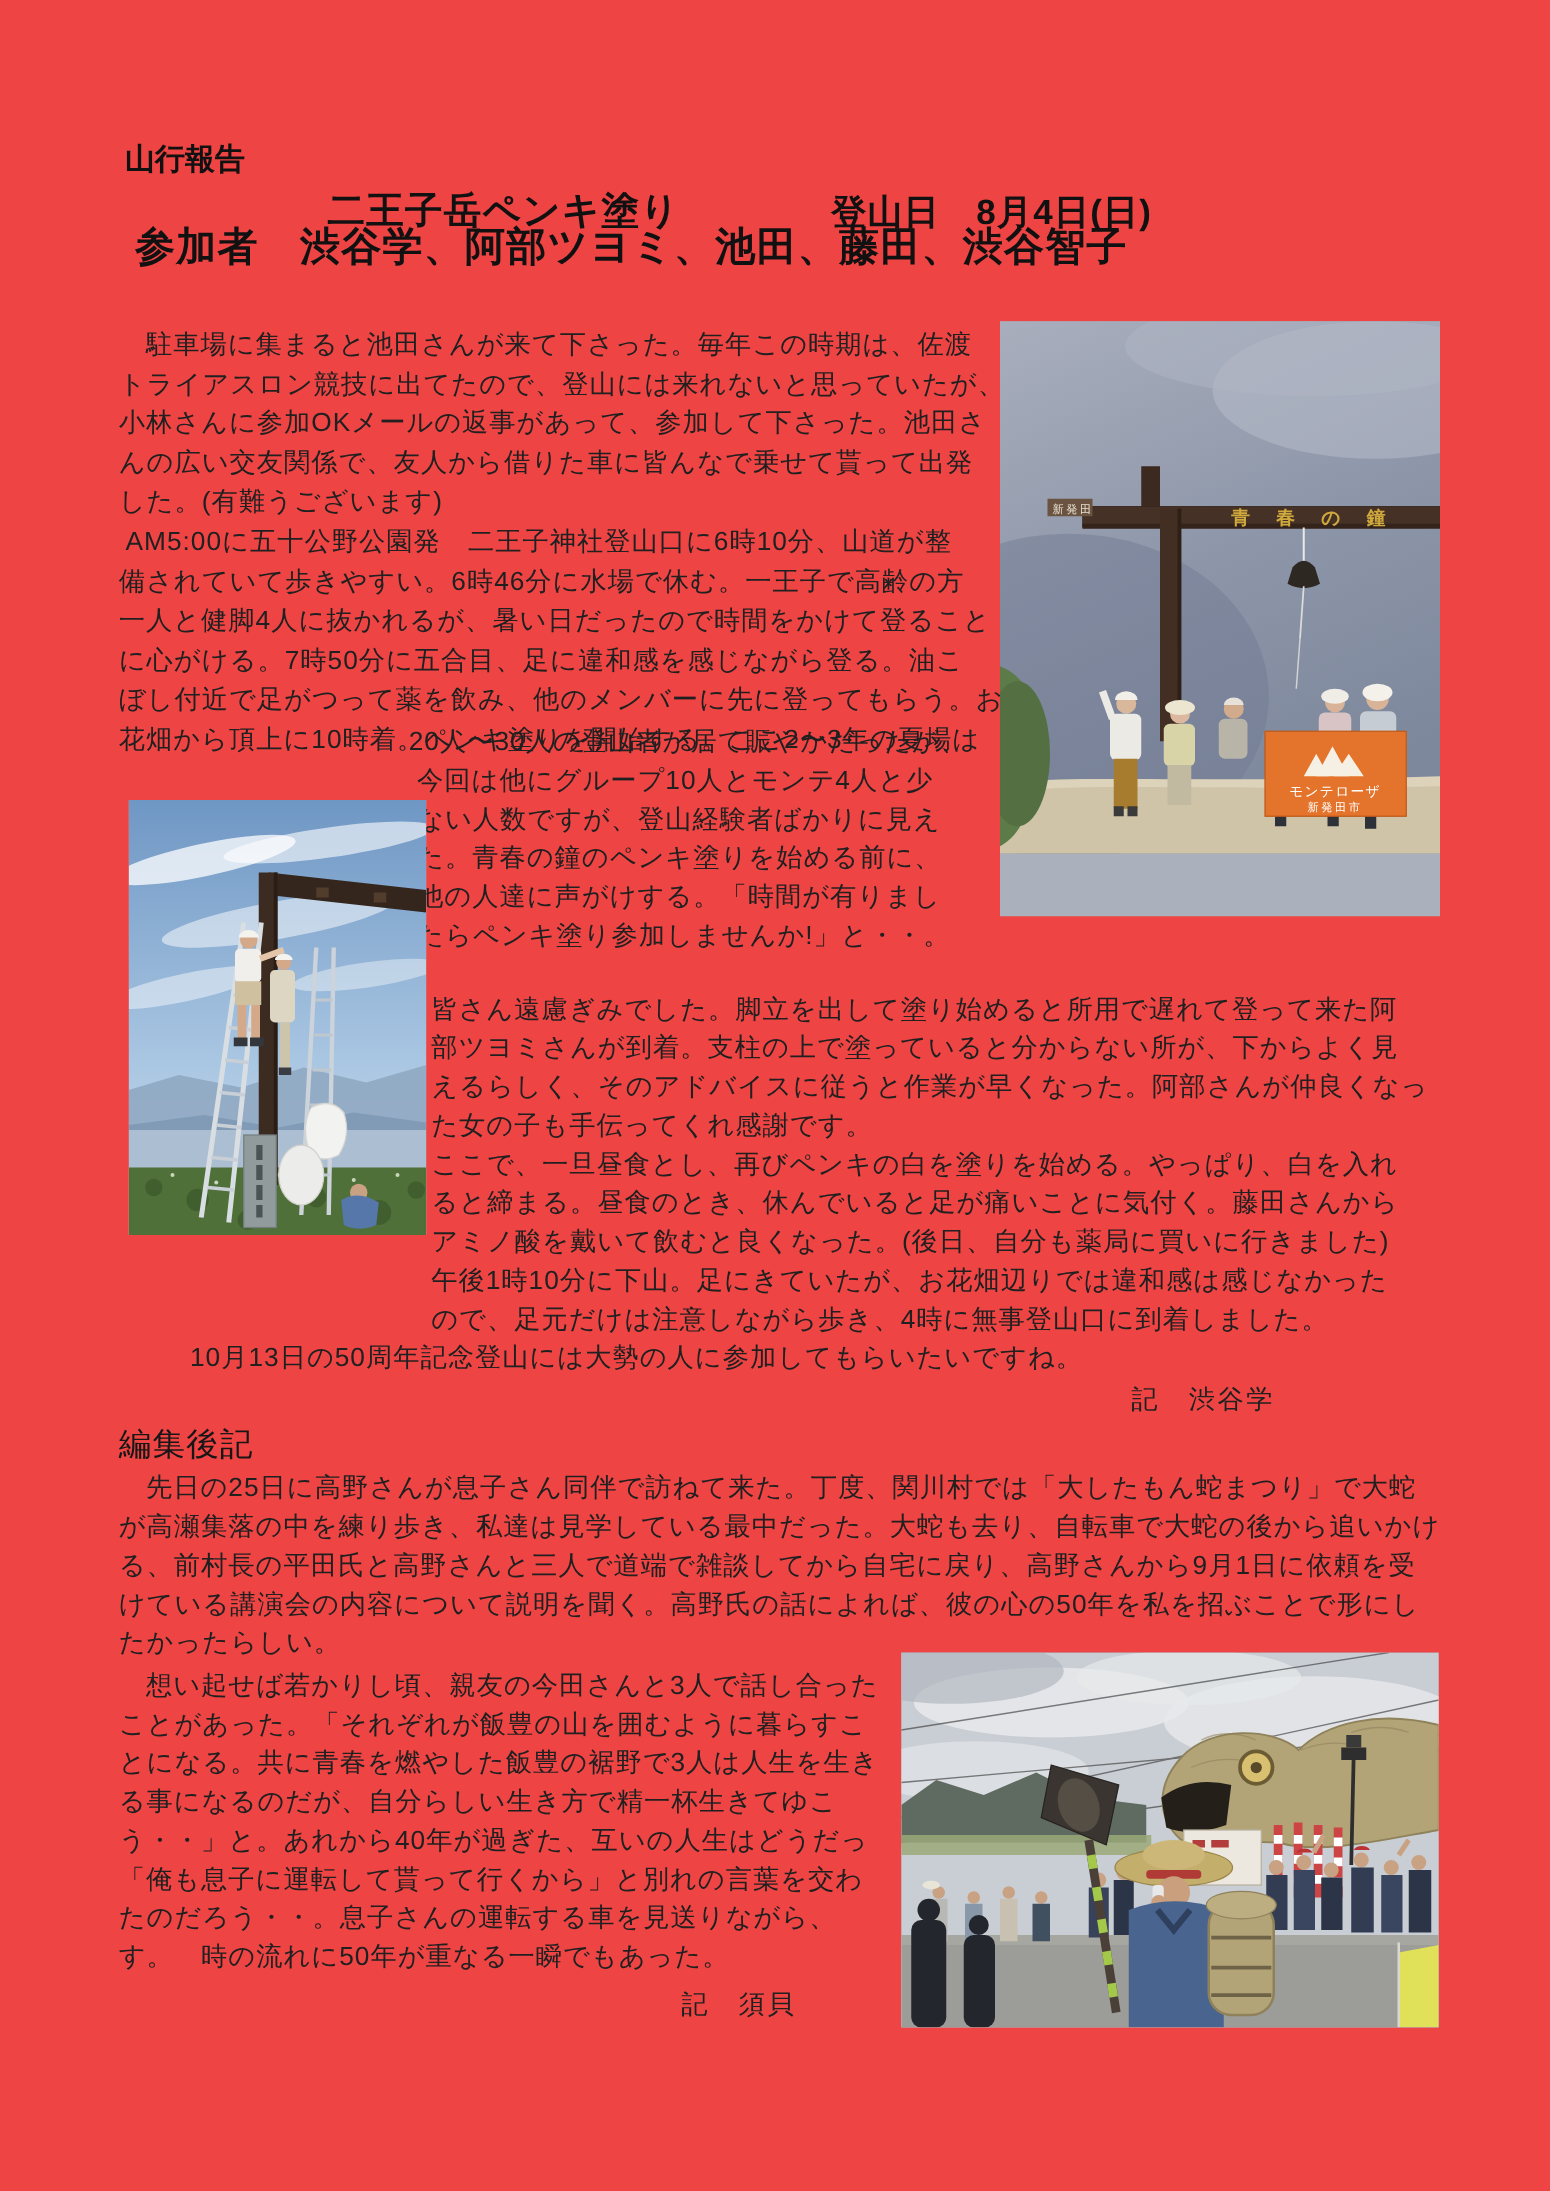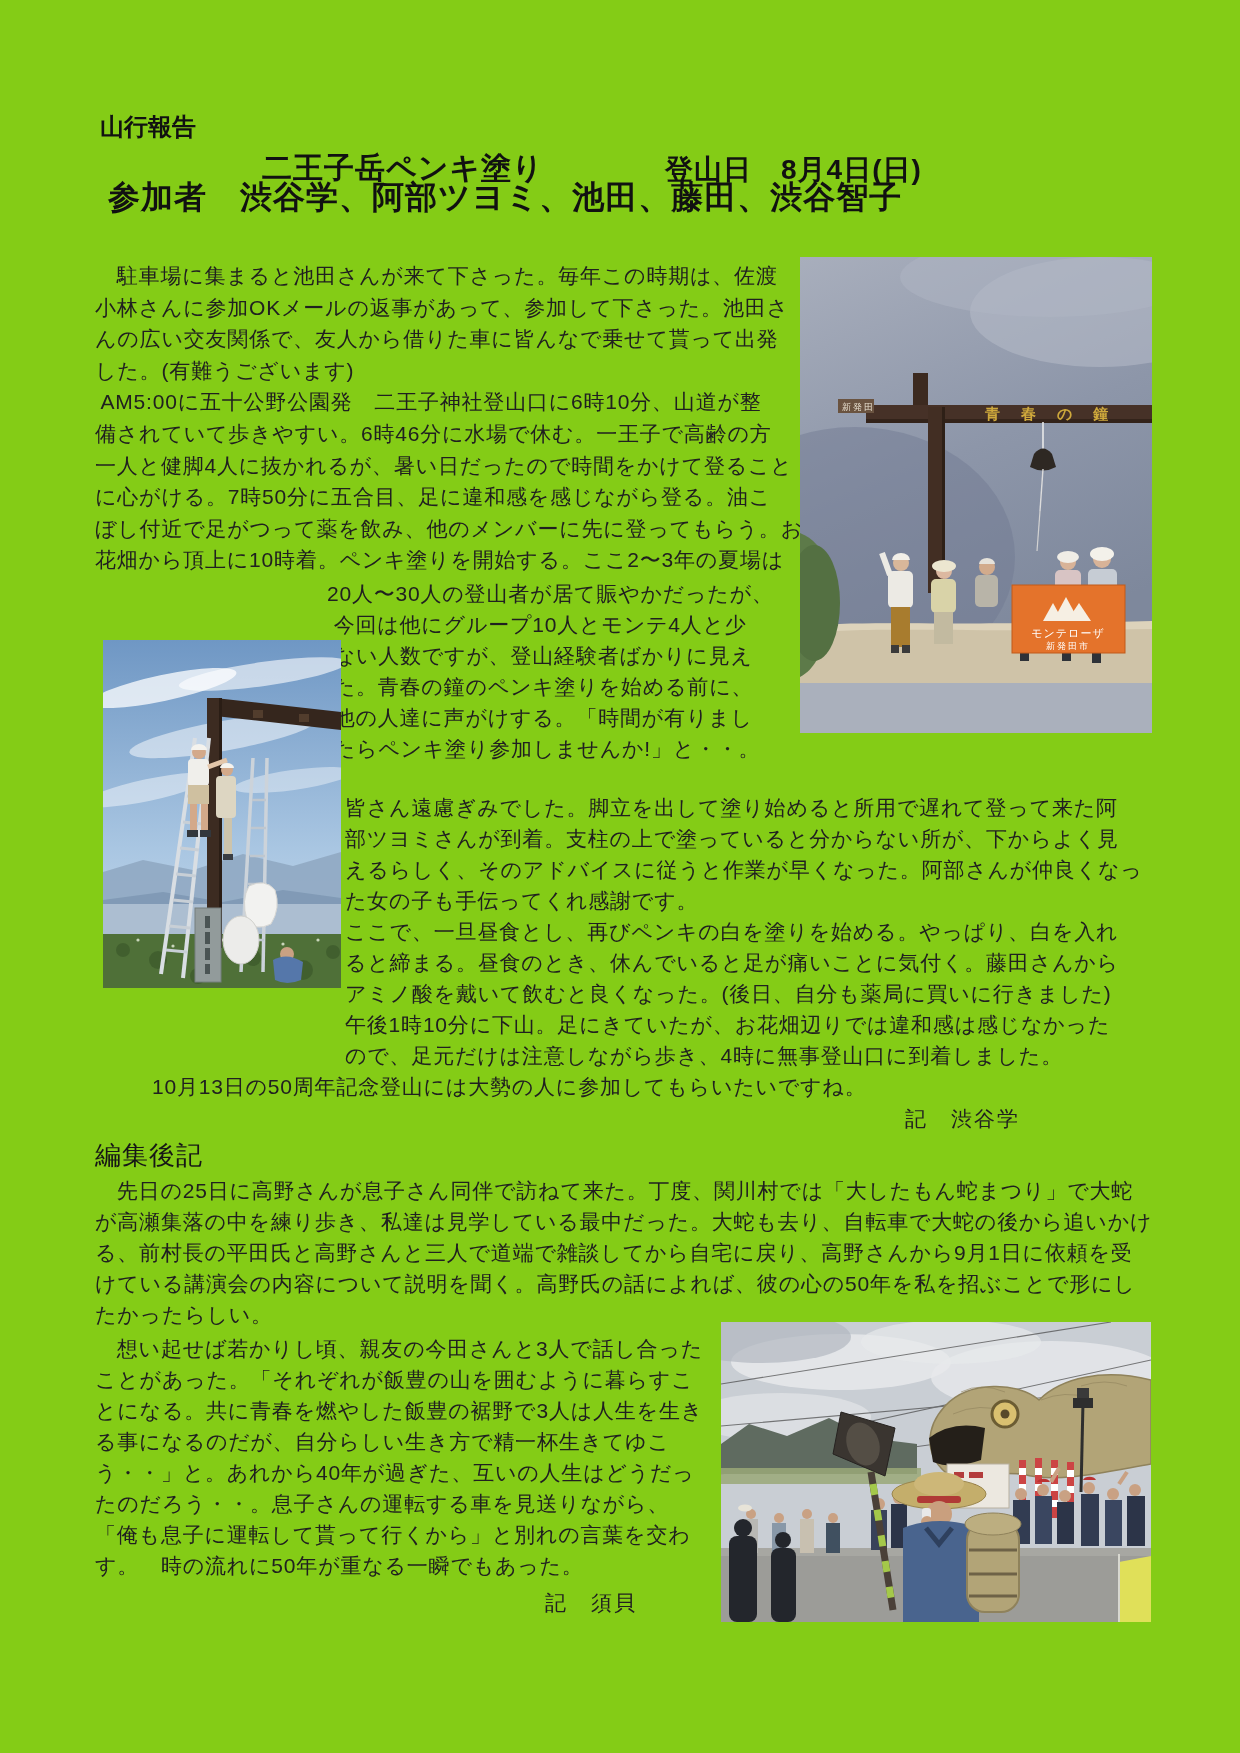--- a/index.html
+++ b/index.html
@@ -1,19 +1,19 @@
 <!DOCTYPE html>
 <html><head>
 <meta charset="utf-8">
 <style>
   html,body{margin:0;padding:0;}
   .page{
     position:relative;
     width:1240px;height:1753px;
-    background:#84cc16;
+    background:#ef4444;
     font-family:"Liberation Sans","DejaVu Sans",sans-serif;
     color:#1c1c1c;
     overflow:hidden;
   }
   .abs{position:absolute;}
   .h-bold{font-weight:700;color:#111;white-space:pre;}
   .tblock{position:absolute;font-size:21px;color:#202020;letter-spacing:.8px;}
   .tblock>div{line-height:31px;white-space:pre;}
   .lh-a>div{line-height:31.6px;}
   .sig{position:absolute;font-size:21px;color:#202020;letter-spacing:2px;white-space:pre;}
@@ -25,20 +25,21 @@
 
 <div class="page">
 
   <div class="abs h-bold" style="left:100px;top:111px;font-size:24px;">山行報告</div>
   <div class="abs h-bold" style="left:262px;top:148px;font-size:30px;letter-spacing:1px;">二王子岳ペンキ塗り</div>
   <div class="abs h-bold" style="left:617px;top:151px;font-size:28px;letter-spacing:1px;margin-left:48px;">登山日　8月4日(日)</div>
   <div class="abs h-bold" style="left:108px;top:176px;font-size:32px;letter-spacing:1px;text-align:center;">参加者　渋谷学、阿部ツヨミ、池田、藤田、渋谷智子</div>
 
   <div class="tblock lh-a" style="left:95px;top:260px;width:705px;">
     <div>　駐車場に集まると池田さんが来て下さった。毎年この時期は、佐渡</div>
+    <div>トライアスロン競技に出てたので、登山には来れないと思っていたが、</div>
     <div>小林さんに参加OKメールの返事があって、参加して下さった。池田さ</div>
     <div>んの広い交友関係で、友人から借りた車に皆んなで乗せて貰って出発</div>
     <div>した。(有難うございます)</div>
     <div> AM5:00に五十公野公園発　二王子神社登山口に6時10分、山道が整</div>
     <div>備されていて歩きやすい。6時46分に水場で休む。一王子で高齢の方</div>
     <div>一人と健脚4人に抜かれるが、暑い日だったので時間をかけて登ること</div>
     <div>に心がける。7時50分に五合目、足に違和感を感じながら登る。油こ</div>
     <div>ぼし付近で足がつって薬を飲み、他のメンバーに先に登ってもらう。お</div>
     <div>花畑から頂上に10時着。ペンキ塗りを開始する。ここ2〜3年の夏場は</div>
   </div>
@@ -79,22 +80,22 @@
     <div>けている講演会の内容について説明を聞く。高野氏の話によれば、彼の心の50年を私を招ぶことで形にし</div>
     <div>たかったらしい。</div>
   </div>
 
   <div class="tblock" style="left:95px;top:1333px;width:600px;">
     <div>　想い起せば若かりし頃、親友の今田さんと3人で話し合った</div>
     <div>ことがあった。「それぞれが飯豊の山を囲むように暮らすこ</div>
     <div>とになる。共に青春を燃やした飯豊の裾野で3人は人生を生き</div>
     <div>る事になるのだが、自分らしい生き方で精一杯生きてゆこ</div>
     <div>う・・」と。あれから40年が過ぎた、互いの人生はどうだっ</div>
+    <div>「俺も息子に運転して貰って行くから」と別れの言葉を交わ</div>
     <div>たのだろう・・。息子さんの運転する車を見送りながら、</div>
-    <div>「俺も息子に運転して貰って行くから」と別れの言葉を交わ</div>
     <div>す。　時の流れに50年が重なる一瞬でもあった。</div>
   </div>
 
   <div class="sig" style="left:545px;top:1589px;">記　須貝</div>
 
   <div class="photo" style="left:800px;top:257px;width:352px;height:476px;">
     <svg width="352" height="426" viewBox="0 0 352 426" xmlns="http://www.w3.org/2000/svg">
       <defs>
         <linearGradient id="sky1" x1="0" y1="0" x2="0.35" y2="1">
           <stop offset="0" stop-color="#a8aebc"></stop>

